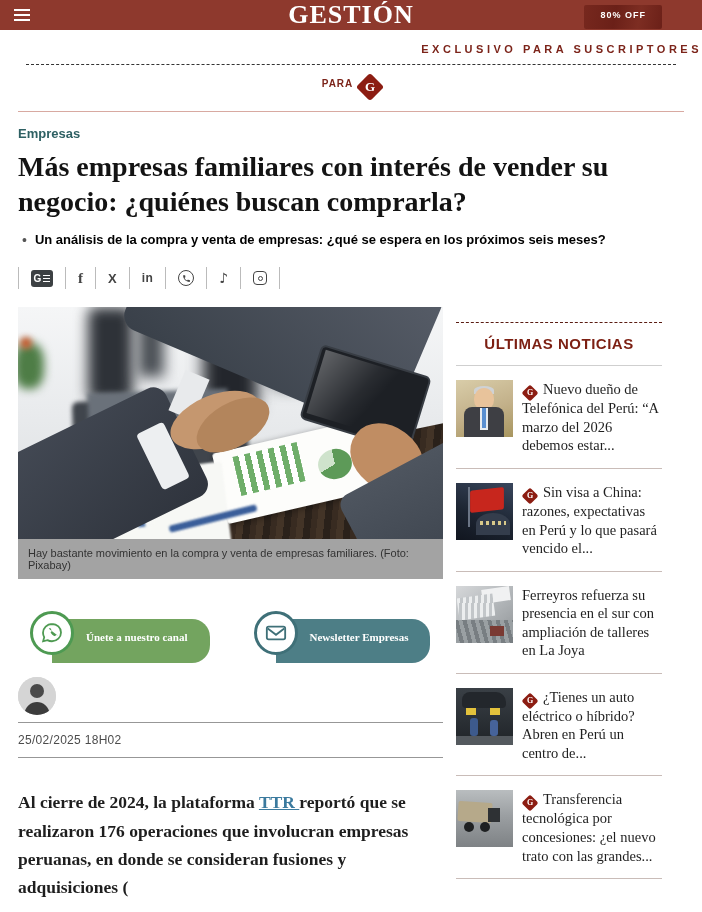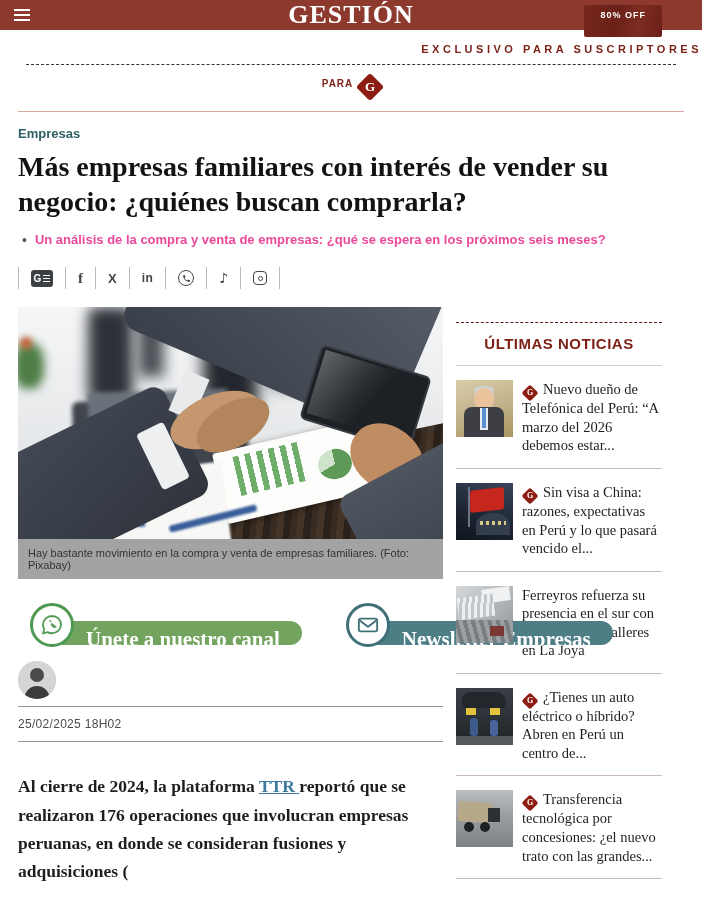--- a/index.html
+++ b/index.html
@@ -14,21 +14,21 @@
     position:relative; padding:0 14px;
   }
   .hamburger { width:16px; cursor:pointer; }
   .hamburger span { display:block; height:2px; background:#fff; margin:3px 0; }
   .logo {
     position:absolute; left:0; right:0; text-align:center;
     font-family:"Liberation Serif", serif; font-weight:bold; color:#fff;
     font-size:26px; letter-spacing:1px; line-height:30px;
   }
   .promo-badge {
-    position:absolute; right:40px; top:5px; height:32px; line-height:20px;
+    position:absolute; right:40px; top:5px; height:24px; line-height:20px;
     padding:0 16px; border-radius:2px; cursor:pointer;
     background:linear-gradient(100deg,#77281e 0%,#6b2018 40%,#7d2d22 70%,#6b2018 100%);
     color:#fff; font-size:9px; font-weight:bold; letter-spacing:1px;
   }
   
   .exclusive { text-align:right; padding:9px 0 7px; }
   .exclusive span {
     color:#7c241a; font-weight:bold; font-size:11px; letter-spacing:3.5px;
   }
   .dashed-sep { border-top:1.5px dashed #333; margin:0 26px; }
@@ -57,21 +57,21 @@
     font-family:"Liberation Serif", serif; font-weight:bold; color:#131313;
     font-size:28px; line-height:1.24; margin:9px 0 13px; max-width:600px;
   }
   .subtitle {
     font-family:"Liberation Serif", serif; font-size:17px; color:#333;
     line-height:1.38; max-width:640px; margin-bottom:11px;
   }
   .related { display:flex; align-items:flex-start; margin:4px 0 16px; }
   .related .bullet { color:#555; font-size:14px; margin:0 8px 0 4px; line-height:1.2; }
   .related a {
-    color:#ec4899; font-weight:bold; font-size:13px; text-decoration:none; line-height:1.3; cursor:pointer;text-align:right;
+    color:#000000; font-weight:bold; font-size:13px; text-decoration:none; line-height:1.3; cursor:pointer;text-align:right;
   }
   
   .social-row { display:flex; align-items:center; margin:4px 0 16px; height:26px; }
   .social-cell {
     display:flex; align-items:center; justify-content:center;
     padding:0 12px; border-left:1px solid #bbb; height:22px; cursor:pointer; color:#444;
   }
   .social-cell:last-child { border-right:1px solid #bbb; }
   .gnews-box {
     background:#3c4043; color:#fff; border-radius:3px; width:22px; height:17px;
@@ -140,23 +140,23 @@
   
   .channel-row { display:flex; gap:44px; margin:24px 0 6px 12px; }
   .channel-btn { display:flex; align-items:center; position:relative; cursor:pointer; }
   .ch-circle {
     width:44px; height:44px; border-radius:50%; background:#fff; z-index:2; flex:none;
     display:flex; align-items:center; justify-content:center;
   }
   .ch-circle.green { border:3px solid #4e9a52; }
   .ch-circle.teal  { border:3px solid #3f7078; }
   .ch-pill {
-    margin-left:-22px; padding:0 22px 0 34px; height:24px; line-height:36px;
+    margin-left:-22px; padding:0 22px 0 34px; height:44px; line-height:36px;
     border-radius:0 18px 18px 0; color:#fff;
-    font-family:"Liberation Serif", serif; font-size:21px; font-weight:bold; white-space:nowrap;margin-top:16px;
+    font-family:"Liberation Serif", serif; font-size:11px; font-weight:bold; white-space:nowrap;margin-top:16px;
   }
   .ch-pill.green { background:#73a45f; }
   .ch-pill.teal  { background:#4d7e86; }
   
   .avatar { width:38px; height:38px; border-radius:50%; background:#d9d9d9; margin-top:14px; overflow:hidden; }
   .author-line { display:flex; align-items:center; gap:10px; margin-top:12px; }
   .author-name { font-size:14.5px; font-weight:bold; color:#2b2b2b; cursor:pointer; }
   .rule { border:none; border-top:1px solid #979797; margin:7px 0; }
   .date { font-size:12px; color:#4c4c4c; letter-spacing:.3px; padding:3px 0; }
   

